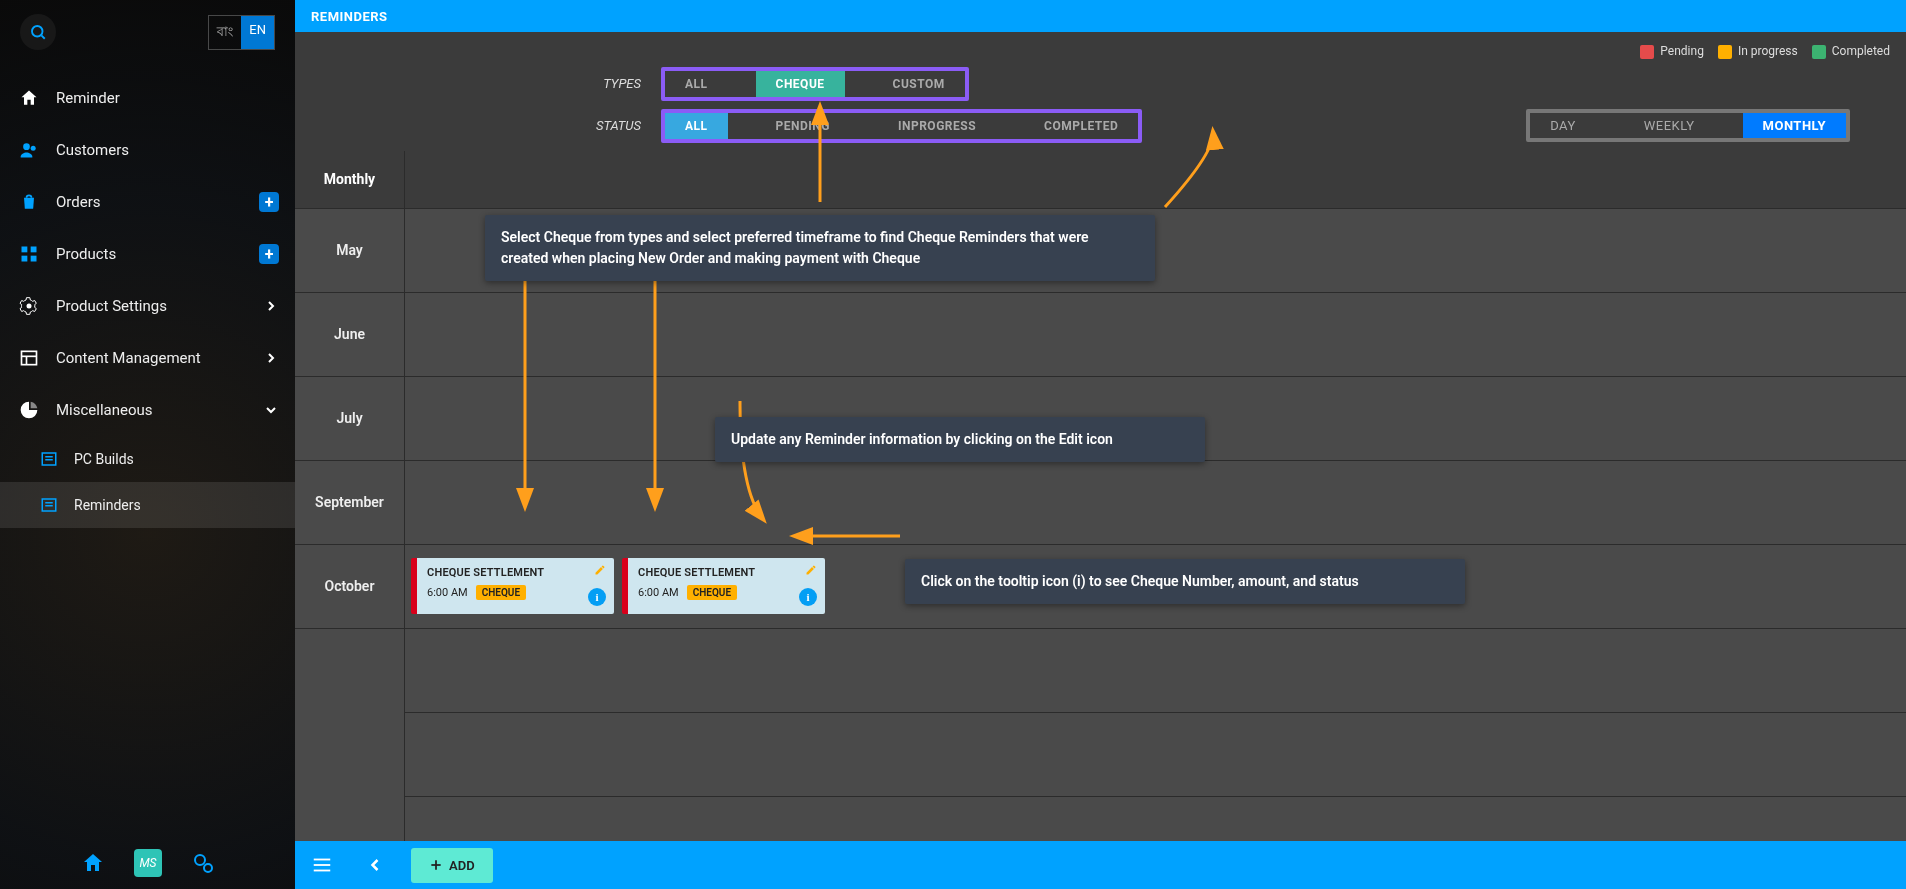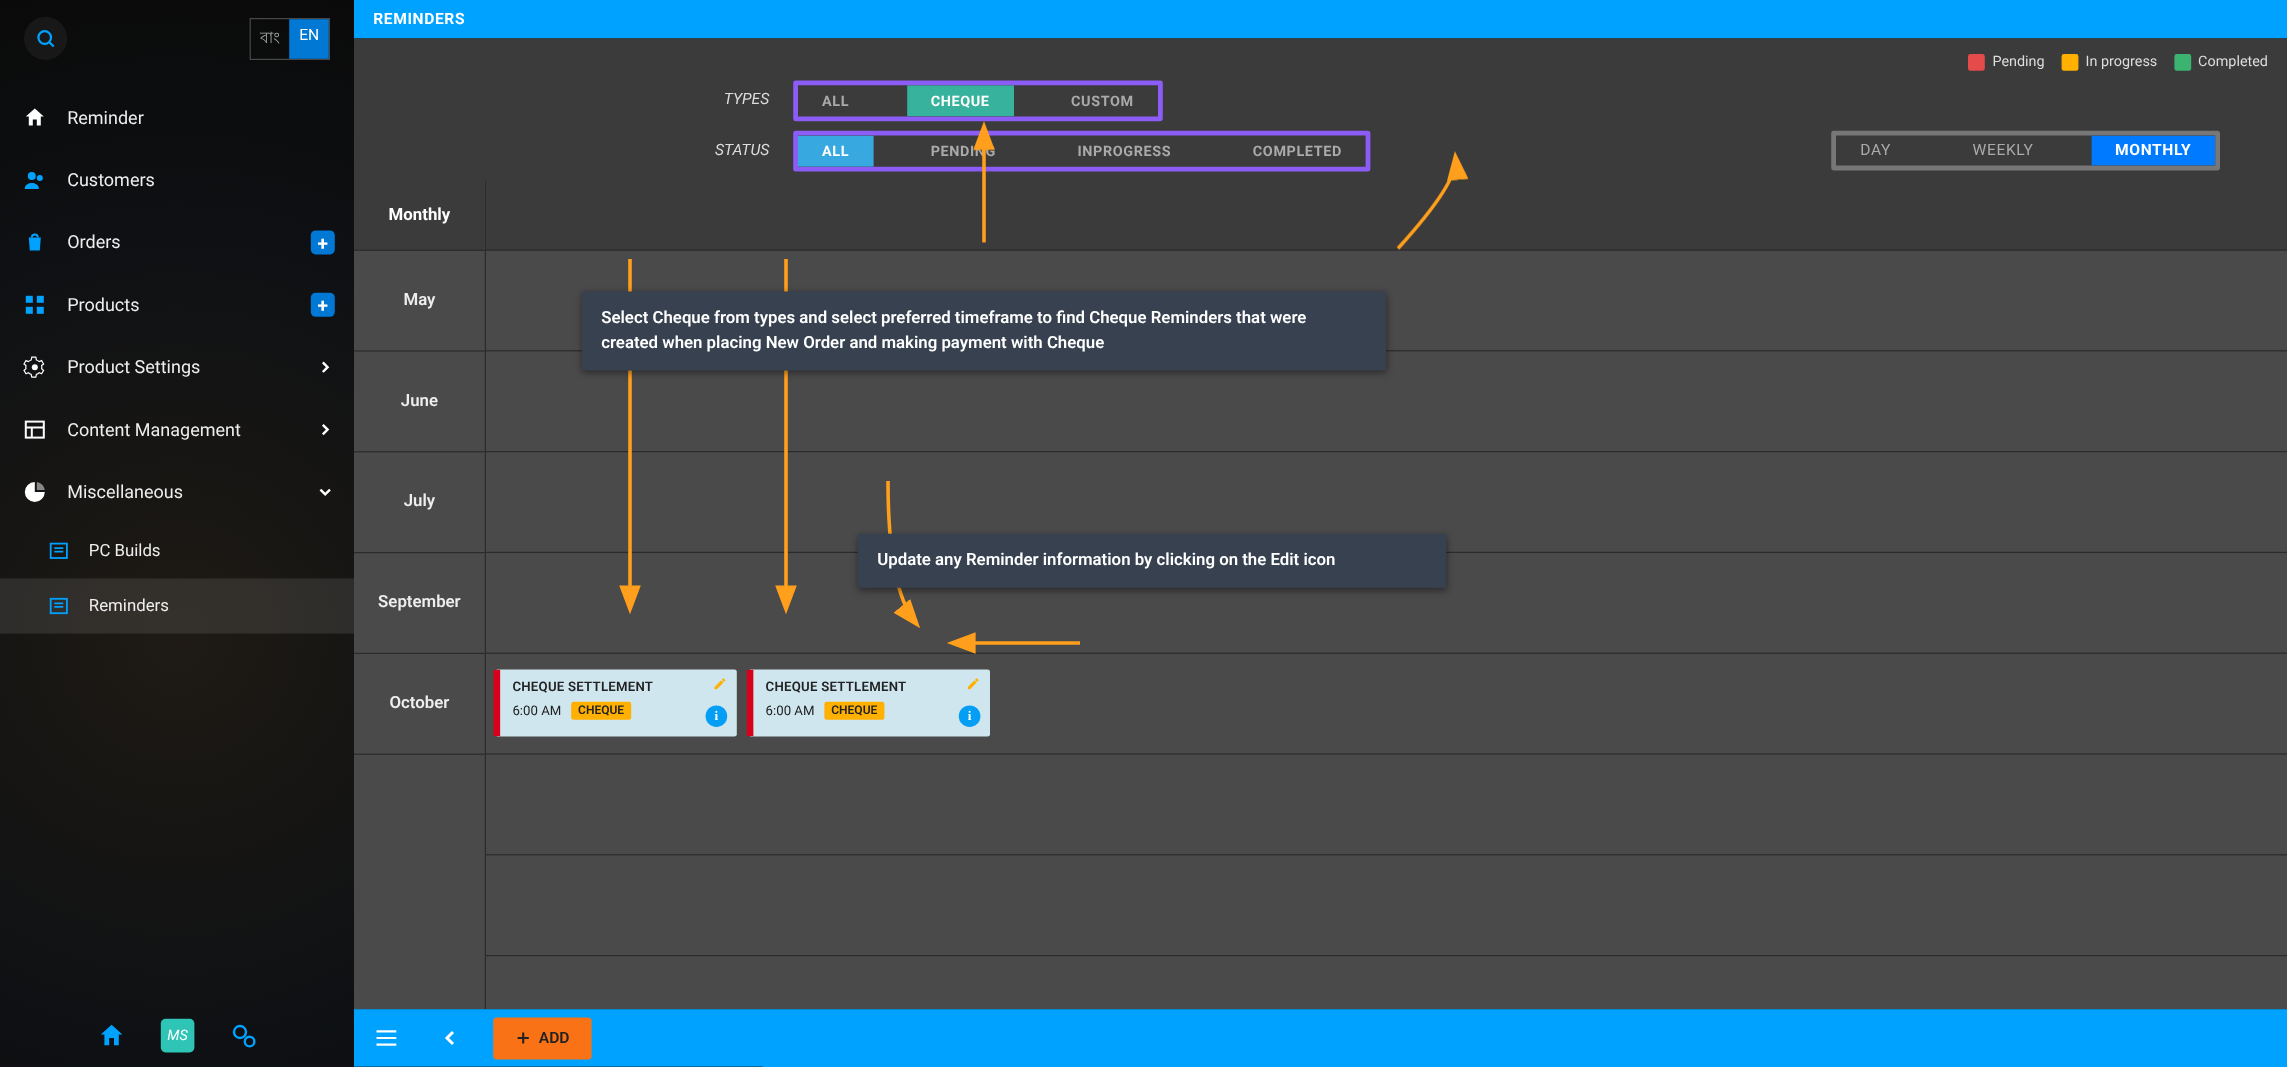--- a/index.html
+++ b/index.html
@@ -61,27 +61,27 @@
 
 .card { width: 203px; height: 56px; background:#cfe6ef; border-radius:2px; border-left:6px solid #d9001b; position:relative; padding: 8px 10px; }
 .card .title { font-size:11px; color:#222; font-weight:600; letter-spacing:.2px; }
 .card .meta { display:flex; align-items:center; gap:8px; margin-top:6px; }
 .card .time { font-size:11px; color:#222; }
 .card .tag { font-size:10px; background:#ffb000; color:#222; border-radius:2px; padding:2px 6px; font-weight:600; }
 .card .edit { position:absolute; right:8px; top:6px; color:#ffb000; cursor:pointer; }
 .card .info { position:absolute; right:8px; bottom:8px; width:18px; height:18px; border-radius:50%; background:#049ef4; color:#fff; display:flex; align-items:center; justify-content:center; font-size:11px; font-weight:700; cursor:pointer; font-family: Georgia, serif; }
 
 
-.anno { position:absolute; background:#374150; color:#fff; font-size:14px; font-weight:600; padding:12px 16px; border-radius:2px; max-width:680px; line-height:1.5; box-shadow:0 2px 6px rgba(0,0,0,.4); z-index:5;margin-top:28px; }
+.anno { position:absolute; background:#374150; color:#fff; font-size:14px; font-weight:600; padding:12px 16px; border-radius:2px; max-width:680px; line-height:1.5; box-shadow:0 2px 6px rgba(0,0,0,.4); z-index:5; }
 .arrow-svg { position:absolute; pointer-events:none; z-index:4; }
 
 
 .bottombar { height:48px; background:#00a2ff; display:flex; align-items:center; padding:0 10px; gap:20px; }
 .bottombar .hmb, .bottombar .back { color:#fff; cursor:pointer; padding:6px; }
-.add-btn { background:#f97316; color:#222; border:none; border-radius:3px; padding:10px 18px; font-size:13px; font-weight:600; display:flex; align-items:center; gap:6px; cursor:pointer; }
+.add-btn { background:#5eead4; color:#222; border:none; border-radius:3px; padding:10px 18px; font-size:13px; font-weight:600; display:flex; align-items:center; gap:6px; cursor:pointer; }
 
 svg { display:block; }
 </style>
 </head>
 <body>
 
 <div class="app">
 
   <aside class="sidebar">
     <div class="sidebar-top">
@@ -301,20 +301,21 @@
                   <path d="M3 17.25V21h3.75L17.81 9.94l-3.75-3.75L3 17.25zM20.71 7.04a1 1 0 000-1.41l-2.34-2.34a1 1 0 00-1.41 0l-1.83 1.83 3.75 3.75 1.83-1.83z"></path>
                 </svg>
               </span>
             <div class="title">CHEQUE SETTLEMENT</div>
             <div class="meta">
               <span class="time">6:00 AM</span>
               <span class="tag">CHEQUE</span>
             </div>
             <span class="info">i</span>
           </div>
+          <div class="anno" style="left:500px; top:14px; width:560px;">Click on the tooltip icon (i) to see Cheque Number, amount, and status</div>
         </div>
         <div class="grid-row"></div>
         <div class="grid-row"></div>
         <div class="grid-row"></div>
 
         <svg class="arrow-svg" style="left:0; top:0;" width="1240" height="560" viewBox="0 0 1240 560">
           <defs>
             <marker id="ah" markerWidth="10" markerHeight="10" refX="6" refY="3" orient="auto">
               <path d="M0,0 L0,6 L8,3 z" fill="#ff9f1c"></path>
             </marker>

